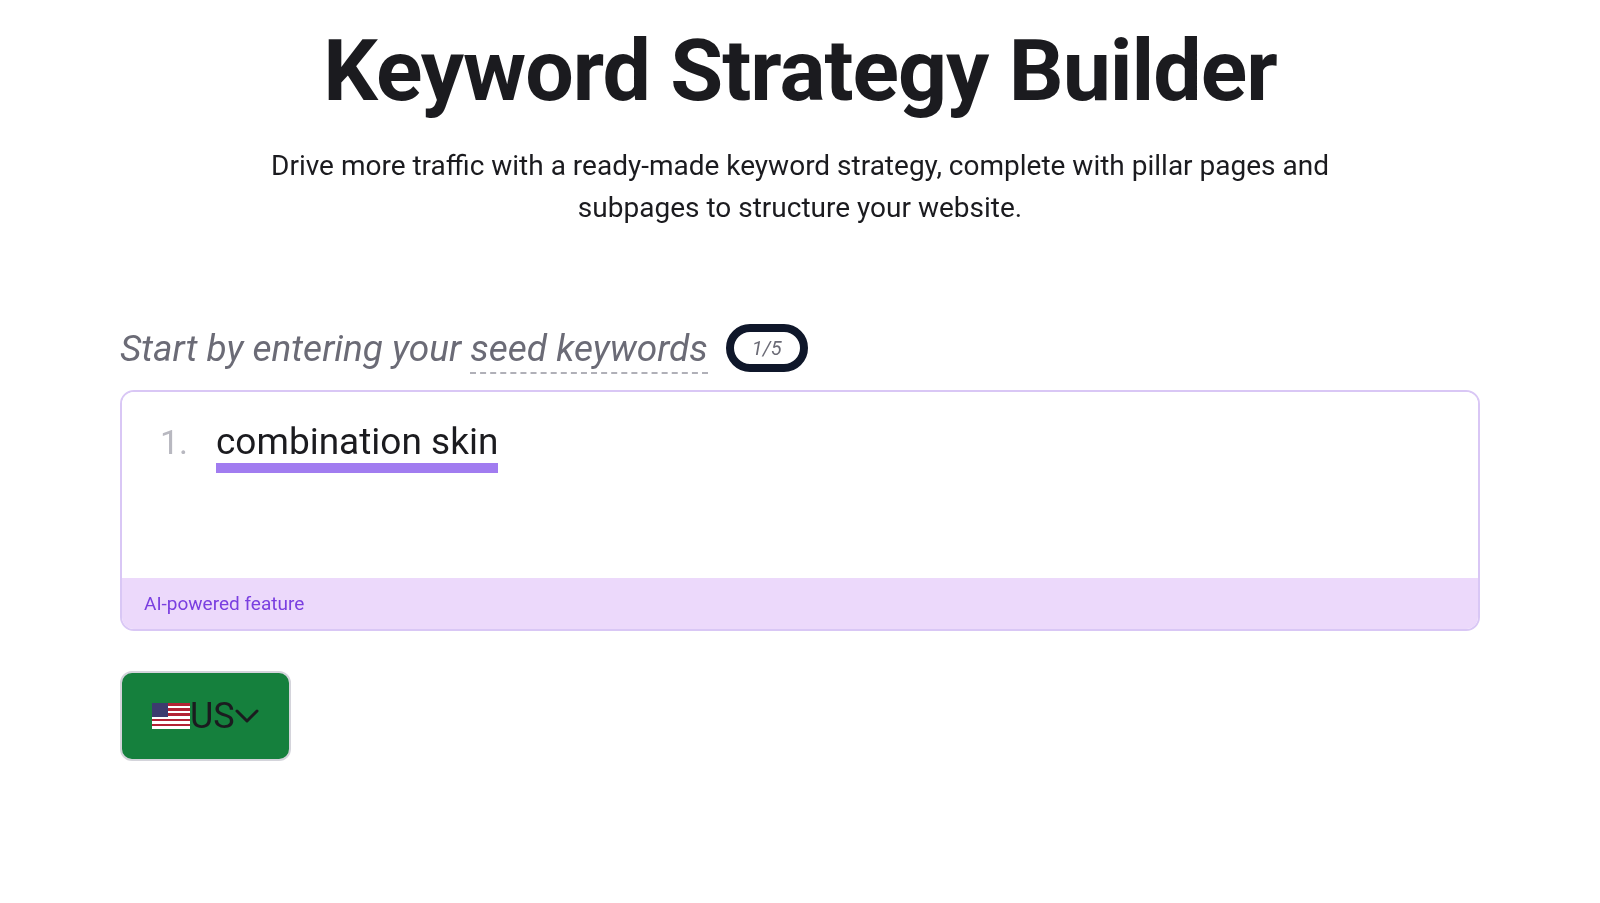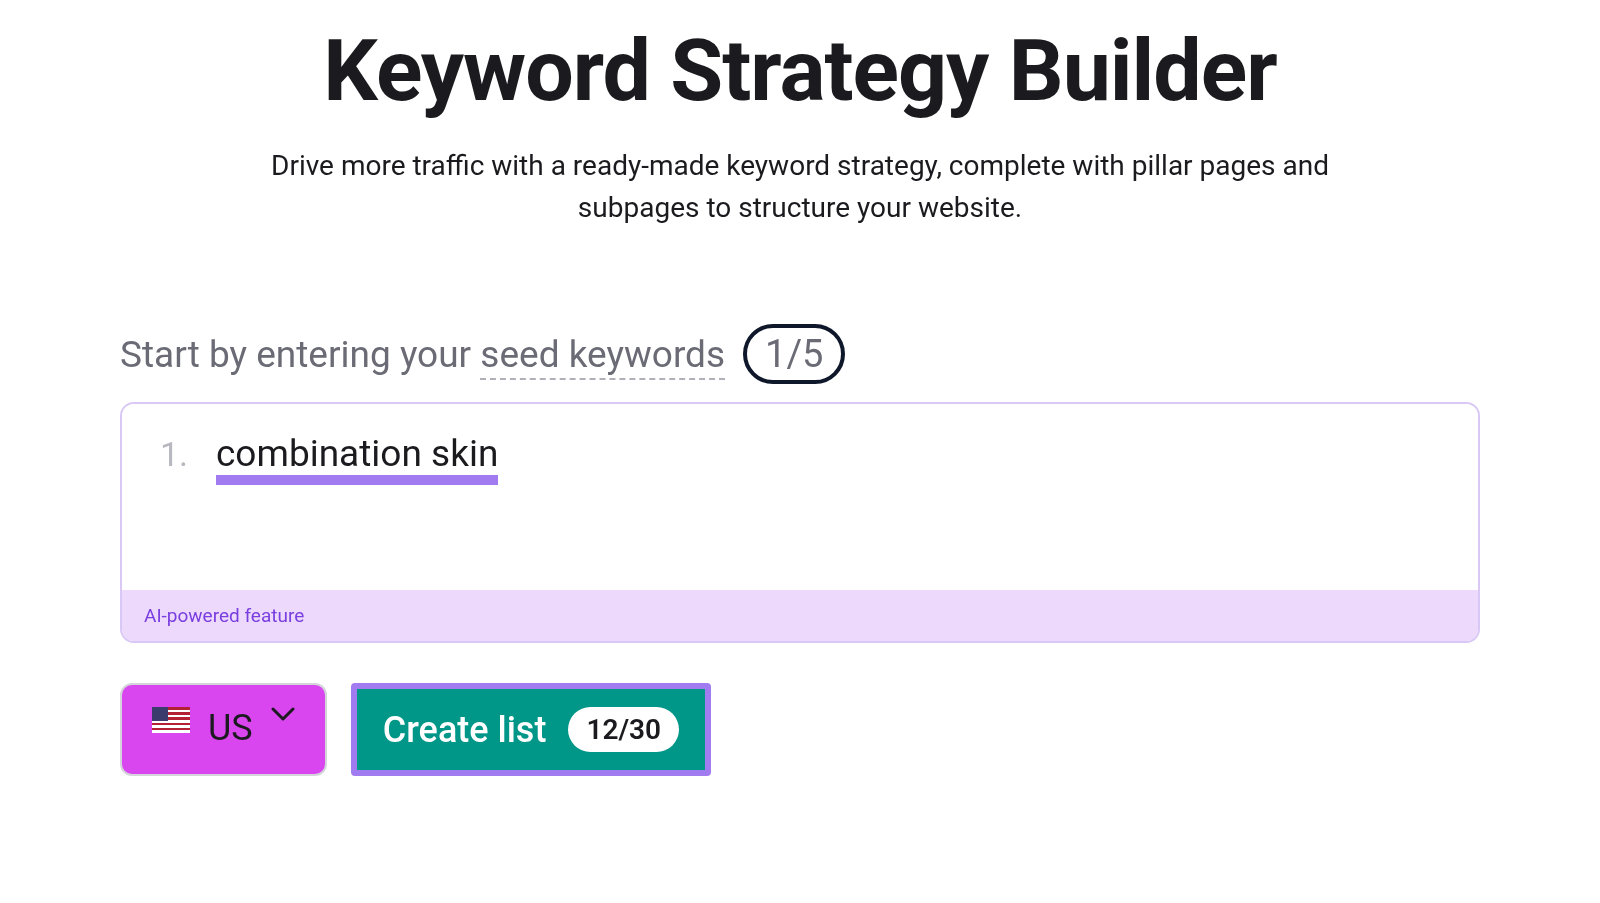--- a/index.html
+++ b/index.html
@@ -30,38 +30,39 @@
     text-align: center;
     line-height: 1.5;
     max-width: 1120px;
     margin: 0 auto 95px auto;
   }
   .prompt-row {
     display: flex;
     align-items: center;
     gap: 18px;
     margin-bottom: 18px;
+    font-style: italic;
   }
   .prompt-text {
     font-size: 37px;
     color: #6b6b76;
     font-weight: 400;
   }
   .seed-keywords {
     border-bottom: 2px dashed #b0b0b8;
     padding-bottom: 2px;
   }
   .count-pill {
     display: inline-flex;
     align-items: center;
     justify-content: center;
-    border: 4px solid #0f172a;
+    border: 8px solid #0f172a;
     border-radius: 999px;
     padding: 4px 18px;
-    font-size: 38px;
+    font-size: 20px;
     color: #6b6b76;
     font-weight: 400;
   }
   .input-panel {
     border: 2px solid #d9c7f5;
     border-radius: 14px;
     overflow: hidden;
     margin-bottom: 40px;
   }
   .input-area {
@@ -115,26 +116,26 @@
     font-weight: 400;
     cursor: pointer;
   }
   .right-controls {
     display: flex;
     align-items: stretch;
     gap: 24px;
   }
   .country-select {
     display: flex;
-    gap: 18px;
+    align-items: center;
     border: 2px solid #d4d4db;
     border-radius: 12px;
     padding: 22px 30px;
     cursor: pointer;
-    background: #d946ef;
+    background: #15803d;
   }
   .flag {
     width: 38px;
     height: 26px;
     position: relative;
     display: inline-block;
     overflow: hidden;
   }
   .flag .stripes {
     position: absolute;
@@ -221,22 +222,16 @@
           <span class="canton"></span>
         </span>
         <span class="country-label">US</span>
         <span class="chevron">
           <svg width="24" height="14" viewBox="0 0 24 14">
               <path d="M2 2 L12 12 L22 2" stroke="#1b1b1f" stroke-width="3" fill="none" stroke-linecap="round" stroke-linejoin="round"></path>
             </svg>
         </span>
       </div>
 
-      <div class="create-wrap">
-        <div class="create-btn">
-          <span>Create list</span>
-          <span class="create-count">12/30</span>
-        </div>
-      </div>
     </div>
   </div>
 
 </div>
 
 </body></html>

